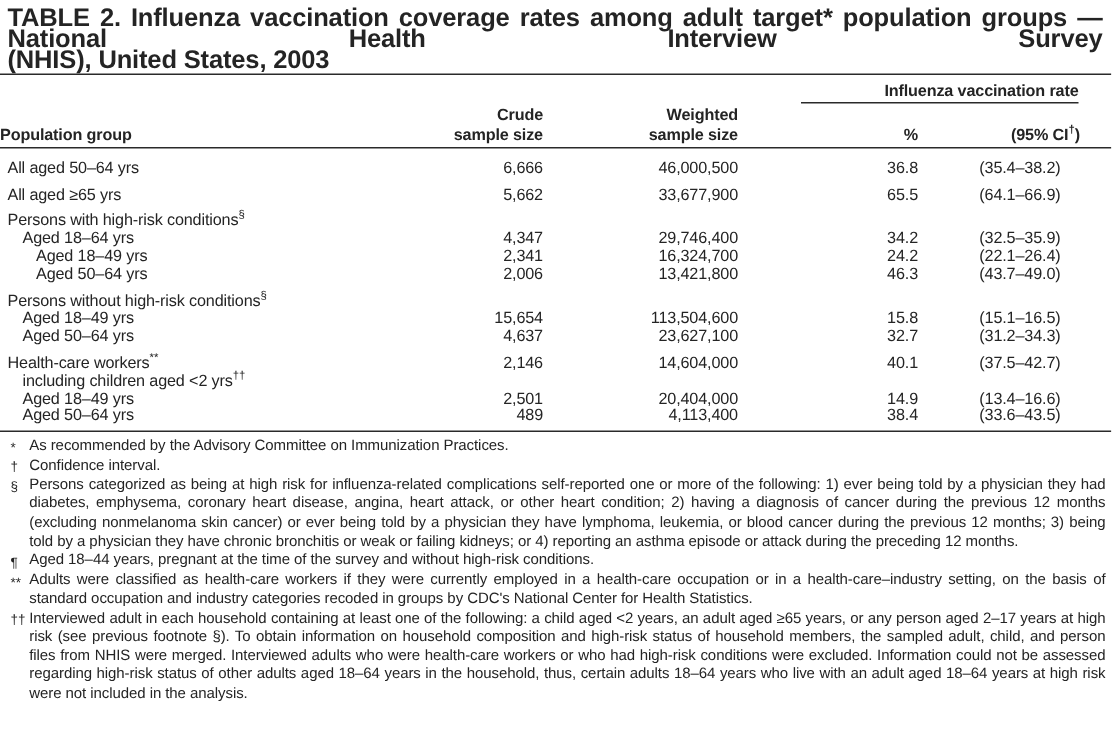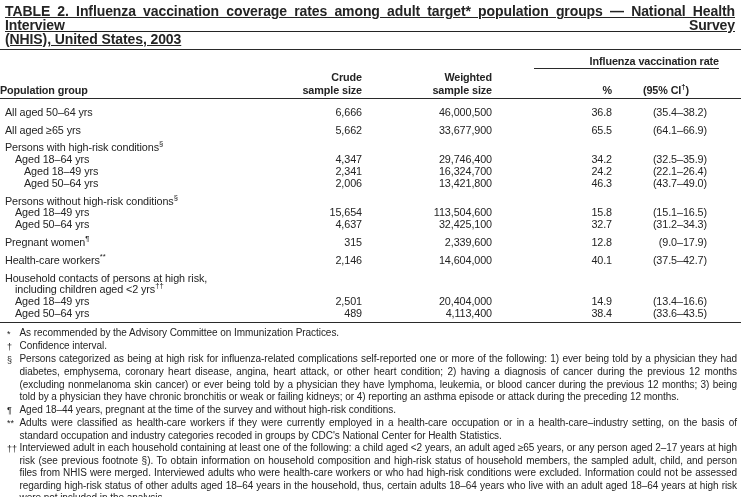--- a/index.html
+++ b/index.html
@@ -3,41 +3,41 @@
 <meta charset="utf-8">
 <style>
   html,body { margin:0; padding:0; background:#ffffff; }
   .page {
     width:741px; height:497px; box-sizing:border-box;
     padding-top:5px; overflow:hidden; position:relative;
     background:#ffffff; color:#242424;
     font-family:"Liberation Sans", sans-serif;
   }
   
-  .title { font-weight:700; font-size:14px; line-height:13.8px; margin:0 6px 0 5px; letter-spacing:-0.1px;text-decoration:underline; }
+  .title { font-weight:700; font-size:17px; line-height:13.8px; margin:0 6px 0 5px; letter-spacing:-0.1px; }
   .title .l1 { display:block; text-align:justify; text-align-last:justify; }
   .title .l2 { display:block; }
   .rule-top { border-top:1.8px solid #2a2a2a; margin-top:3px; }
 
   
   table.tbl { width:741px; table-layout:fixed; border-collapse:collapse; }
   tr.span-row td { padding-top:5px; }
   .span-head {
     display:block; font-weight:700; font-size:10.8px; letter-spacing:-0.1px;
     text-align:right; padding-bottom:1px; margin-left:41px;
     border-bottom:1.4px solid #2a2a2a;
   }
   tr.heads th {
     font-weight:700; font-size:10.8px; line-height:12.2px; letter-spacing:-0.1px;
     vertical-align:bottom; padding:1px 0 2px; border-bottom:1.8px solid #2a2a2a;
   }
   th.h-pg { text-align:left; padding-left:5px;margin-left:20px; }
   th.h-crude, th.h-weighted { text-align:right; white-space:nowrap; }
   th.h-pct { text-align:right; padding-right:6px; }
-  th.h-ci { padding-right:18px; white-space:nowrap; }
+  th.h-ci { text-align:right; padding-right:18px; white-space:nowrap; }
 
   tbody td {
     font-size:10.8px; line-height:11.3px; letter-spacing:-0.1px;
     vertical-align:bottom; padding:0.5px 0 0 0; white-space:nowrap;
   }
   td.ind-0 { padding-left:5px; }
   td.ind-1 { padding-left:15px; }
   td.ind-2 { padding-left:24px; }
   tr.gap > td { padding-top:6.5px; }
   tr.first > td { padding-top:8px; }
@@ -158,49 +158,33 @@
           <td class="c-label ind-1">Aged 18–49 yrs</td>
           <td class="c-crude">15,654</td>
           <td class="c-weighted">113,504,600</td>
           <td class="c-pct">15.8</td>
           <td class="c-ci">(15.1–16.5)</td>
           <td class="c-sp"></td>
         </tr>
         <tr>
           <td class="c-label ind-1">Aged 50–64 yrs</td>
           <td class="c-crude">4,637</td>
-          <td class="c-weighted">32,425,100</td>
+          <td class="c-weighted">23,627,100</td>
           <td class="c-pct">32.7</td>
           <td class="c-ci">(31.2–34.3)</td>
-          <td class="c-sp"></td>
-        </tr>
-        <tr class="gap">
-          <td class="c-label ind-0">Pregnant women<sup class="mk">¶</sup></td>
-          <td class="c-crude">315</td>
-          <td class="c-weighted">2,339,600</td>
-          <td class="c-pct">12.8</td>
-          <td class="c-ci">(9.0–17.9)</td>
           <td class="c-sp"></td>
         </tr>
         <tr class="gap">
           <td class="c-label ind-0">Health-care workers<sup class="mk">**</sup></td>
           <td class="c-crude">2,146</td>
           <td class="c-weighted">14,604,000</td>
           <td class="c-pct">40.1</td>
           <td class="c-ci">(37.5–42.7)</td>
           <td class="c-sp"></td>
         </tr>
-        <tr class="gap">
-          <td class="c-label ind-0">Household contacts of persons at high risk,</td>
-          <td class="c-crude"></td>
-          <td class="c-weighted"></td>
-          <td class="c-pct"></td>
-          <td class="c-ci"></td>
-          <td class="c-sp"></td>
-        </tr>
         <tr>
           <td class="c-label ind-1">including children aged &lt;2 yrs<sup class="mk">††</sup></td>
           <td class="c-crude"></td>
           <td class="c-weighted"></td>
           <td class="c-pct"></td>
           <td class="c-ci"></td>
           <td class="c-sp"></td>
         </tr>
         <tr>
           <td class="c-label ind-1">Aged 18–49 yrs</td>

